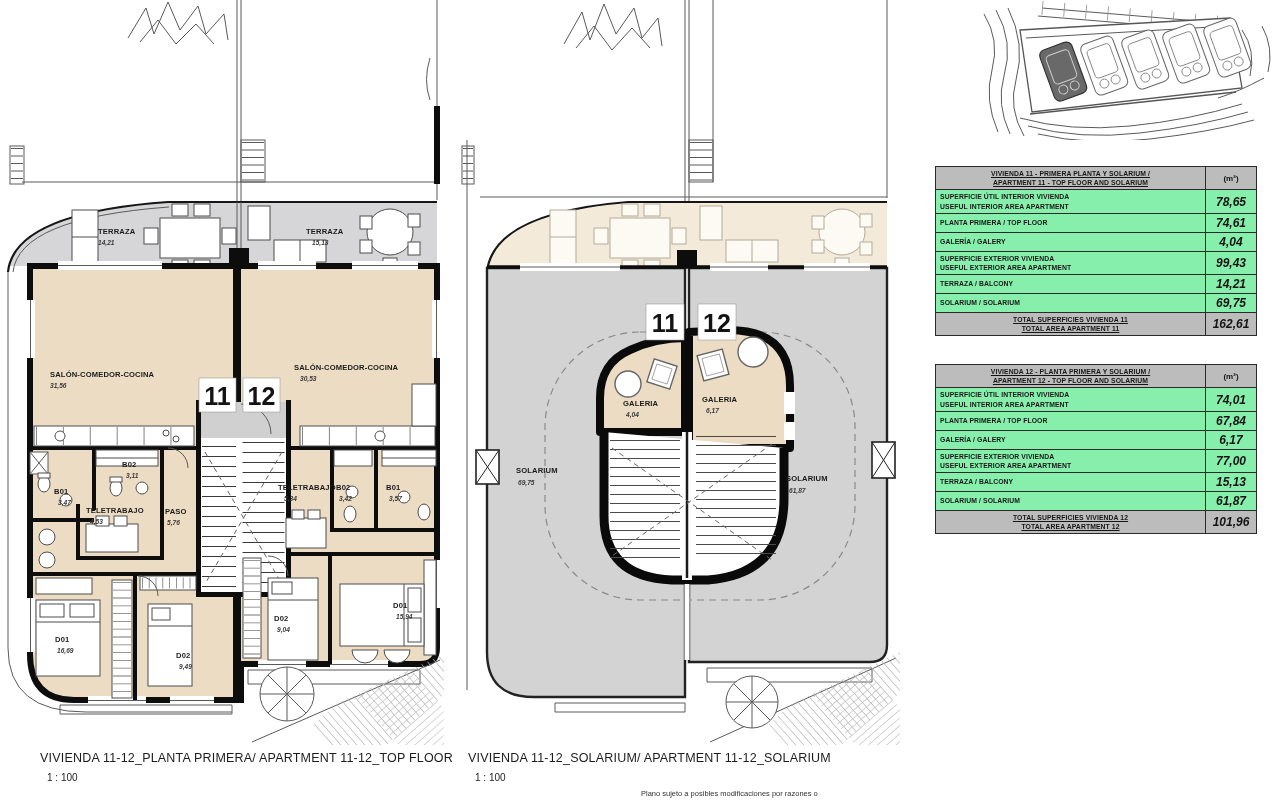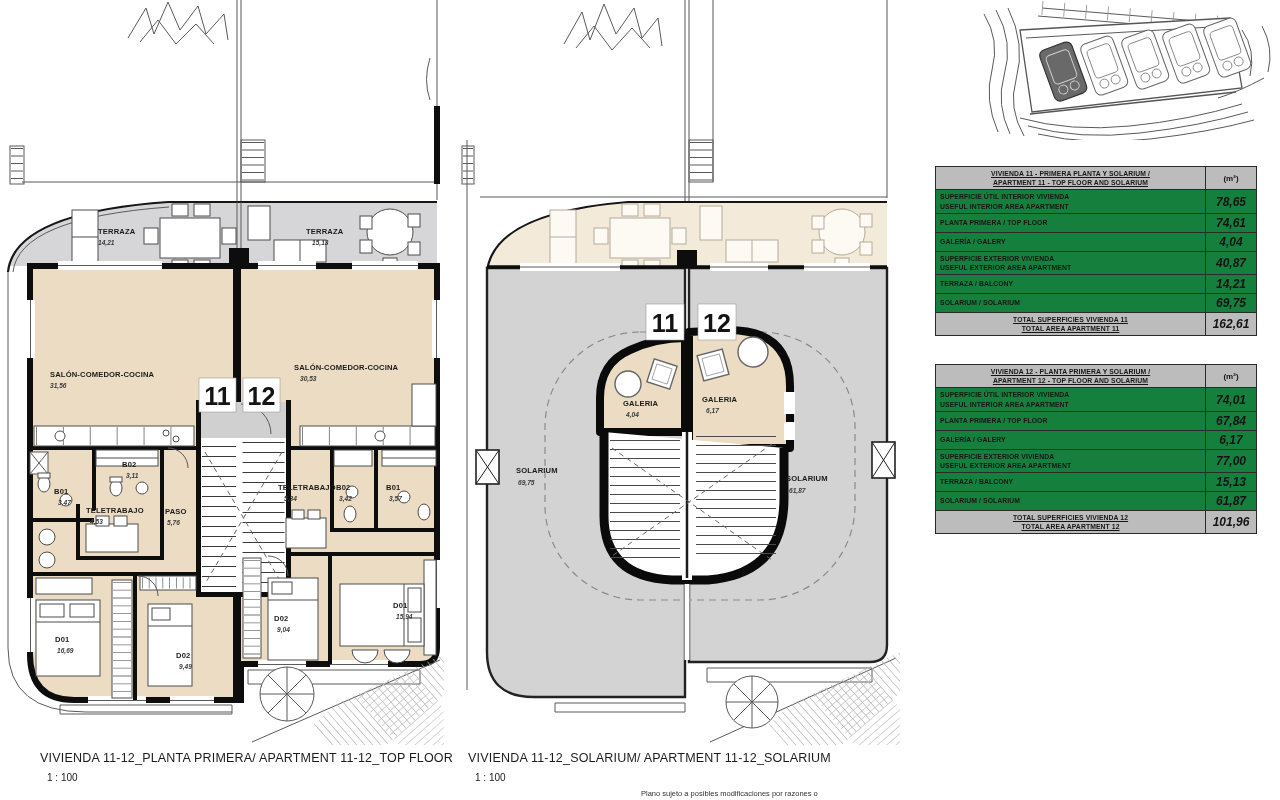--- a/index.html
+++ b/index.html
@@ -8,21 +8,21 @@
   .abs{position:absolute;}
   svg text{font-family:"Liberation Sans",sans-serif;}
   .lbl{font-size:7.6px;font-weight:bold;fill:#1b1b1b;letter-spacing:.15px;}
   .ar{font-size:6.6px;font-style:italic;font-weight:bold;fill:#3a3a3a;}
   .big{font-size:25px;font-weight:bold;fill:#141414;}
   .thin{stroke:#5a5a5a;stroke-width:1;fill:none;}
   .w2{stroke:#161616;stroke-width:2.2;fill:none;}
   .fur{stroke:#4d4d4d;stroke-width:1;fill:#fff;}
   .furl{stroke:#b3ab9c;stroke-width:1;fill:#fdfaf3;}
   
-  .area-table{border-collapse:collapse;width:322px;border:1.6px solid #2a2a2a;background:#15803d;}
+  .area-table{border-collapse:collapse;width:322px;border:1.6px solid #2a2a2a;background:#86efac;}
   .area-table td{border:1.2px solid #2a2a2a;padding:2px 4px;vertical-align:middle;}
   .area-table tr.hd td,.area-table tr.tot td{background:#bcbcbc;text-align:center;}
   .tl1{font-weight:bold;font-size:8px;line-height:1.45;text-decoration:underline;color:#141414;letter-spacing:.1px;}
   .unitcell{font-size:8px;font-weight:bold;text-align:center;width:42px;color:#141414;}
   .lblcell div{font-weight:bold;font-size:6.8px;line-height:1.35;color:#161616;letter-spacing:.1px;}
   .valcell{font-size:12px;font-weight:bold;text-align:center;width:42px;color:#141414;font-style:italic;}
   .caption{font-size:12.5px;color:#1c1c1c;letter-spacing:.2px;}
   .scale{font-size:10px;color:#222;}
   .disclaimer{font-size:7.5px;color:#333;margin-left:37px;}
 </style>
@@ -499,21 +499,21 @@
     <td class="lblcell">
           <div>GALERÍA / GALERY</div>
         </td>
     <td class="valcell">4,04</td>
   </tr>
   <tr>
     <td class="lblcell">
           <div>SUPERFICIE EXTERIOR VIVIENDA</div>
           <div>USEFUL EXTERIOR AREA APARTMENT</div>
         </td>
-    <td class="valcell">40,87</td>
+    <td class="valcell">99,43</td>
   </tr>
   <tr>
     <td class="lblcell">
           <div>TERRAZA / BALCONY</div>
         </td>
     <td class="valcell">14,21</td>
   </tr>
   <tr>
     <td class="lblcell">
           <div>SOLARIUM / SOLARIUM</div>

